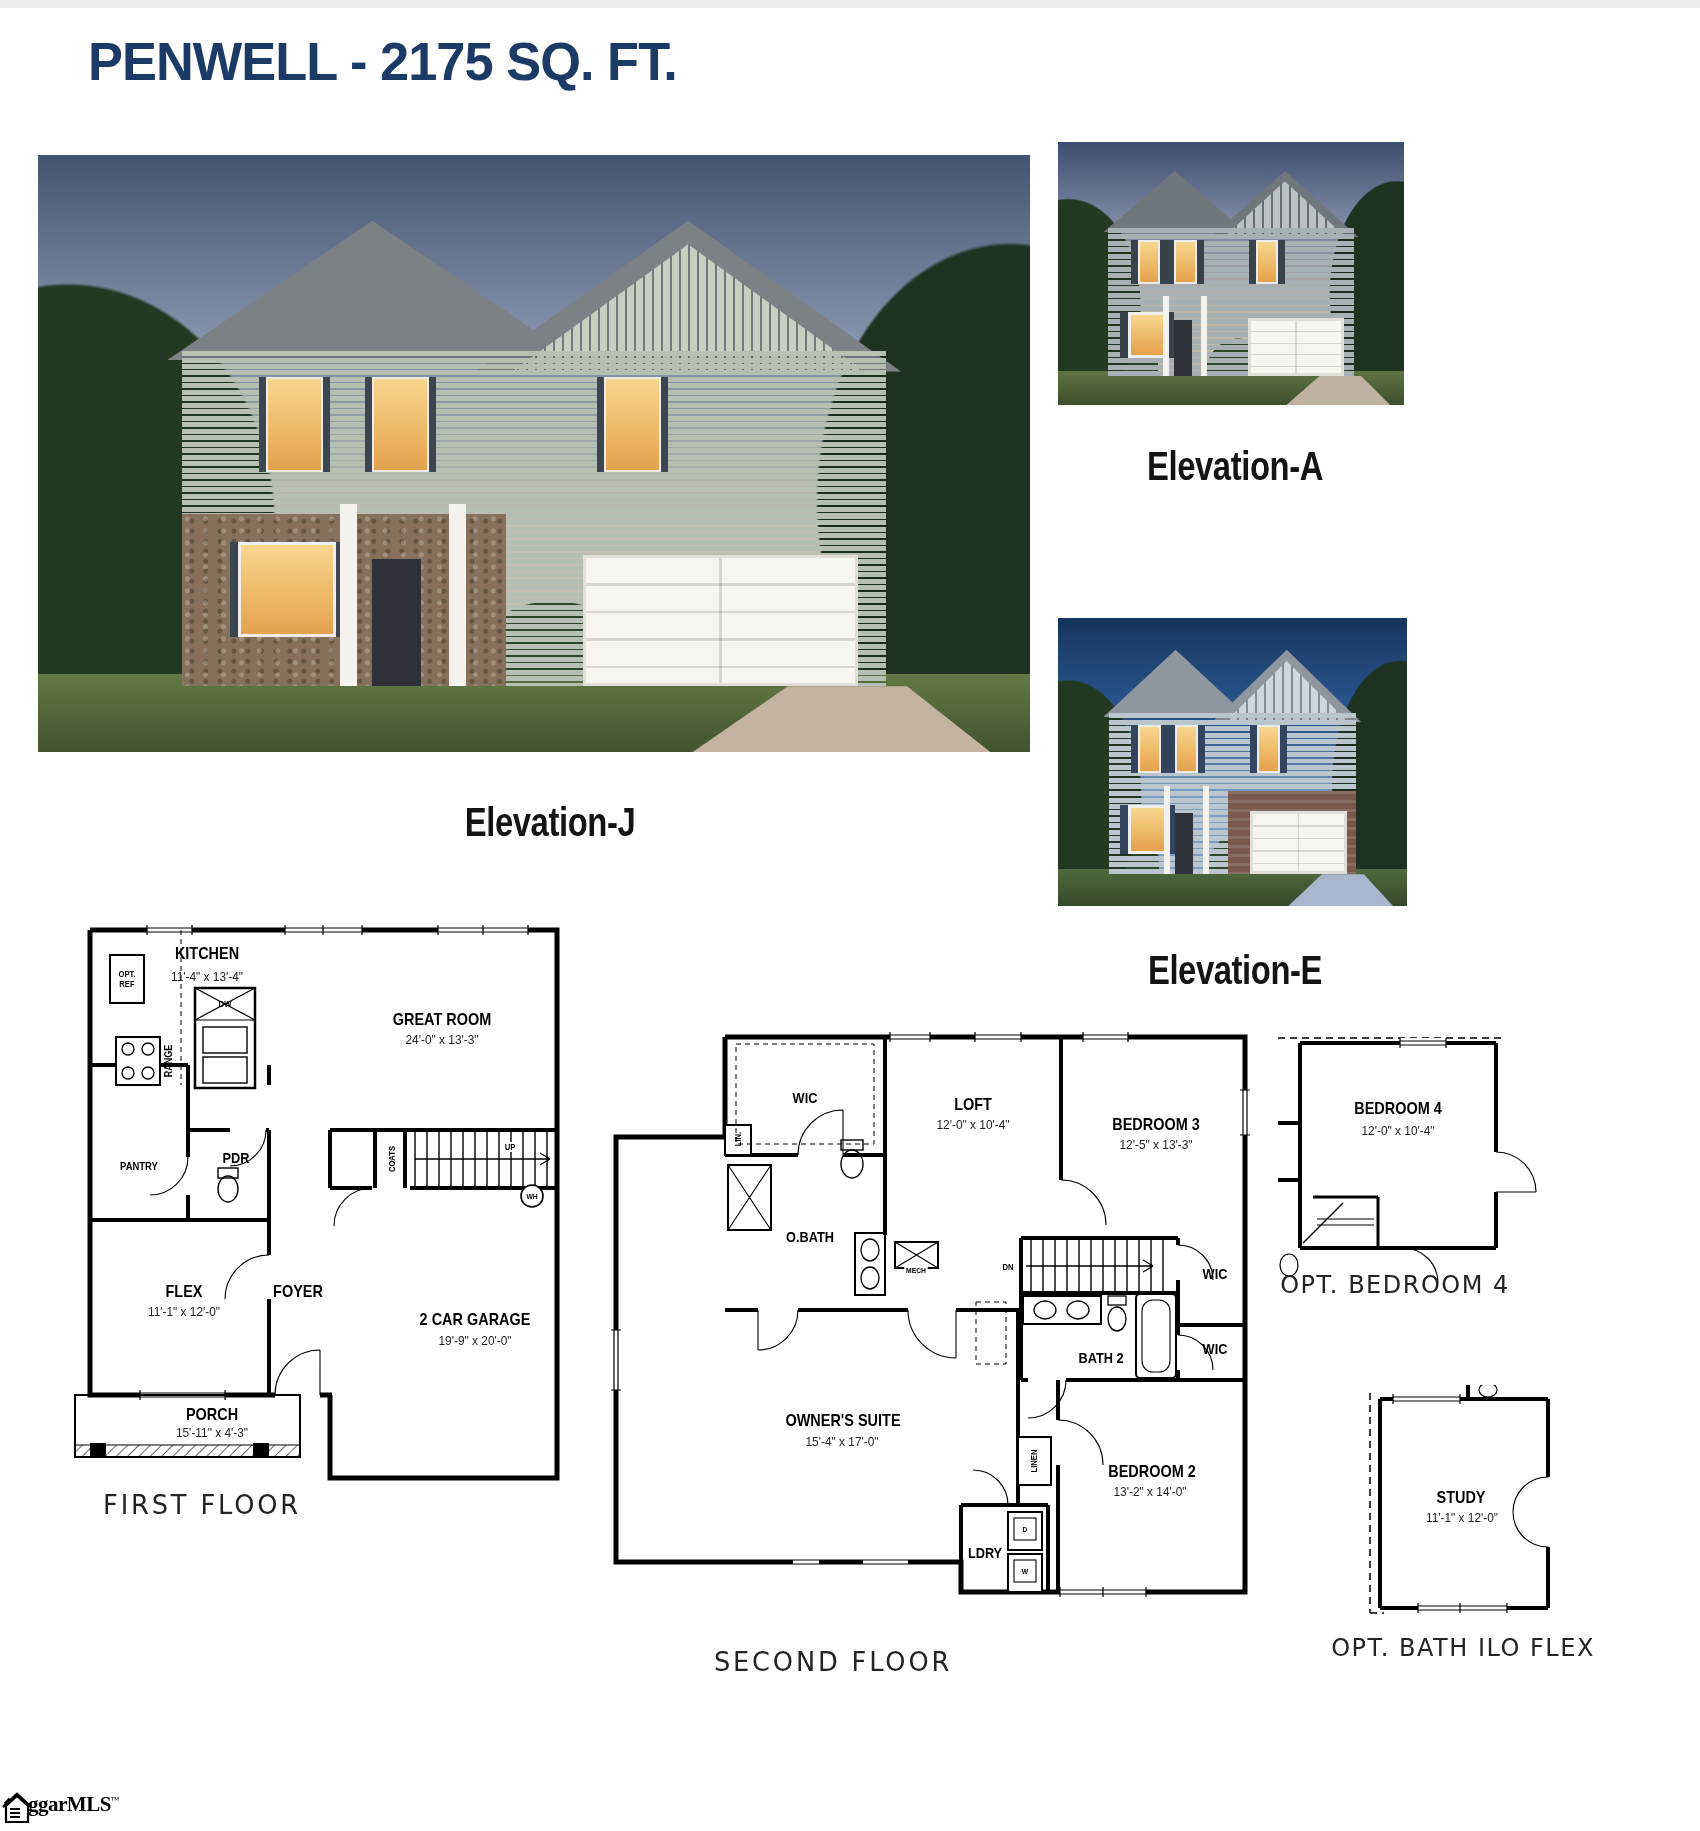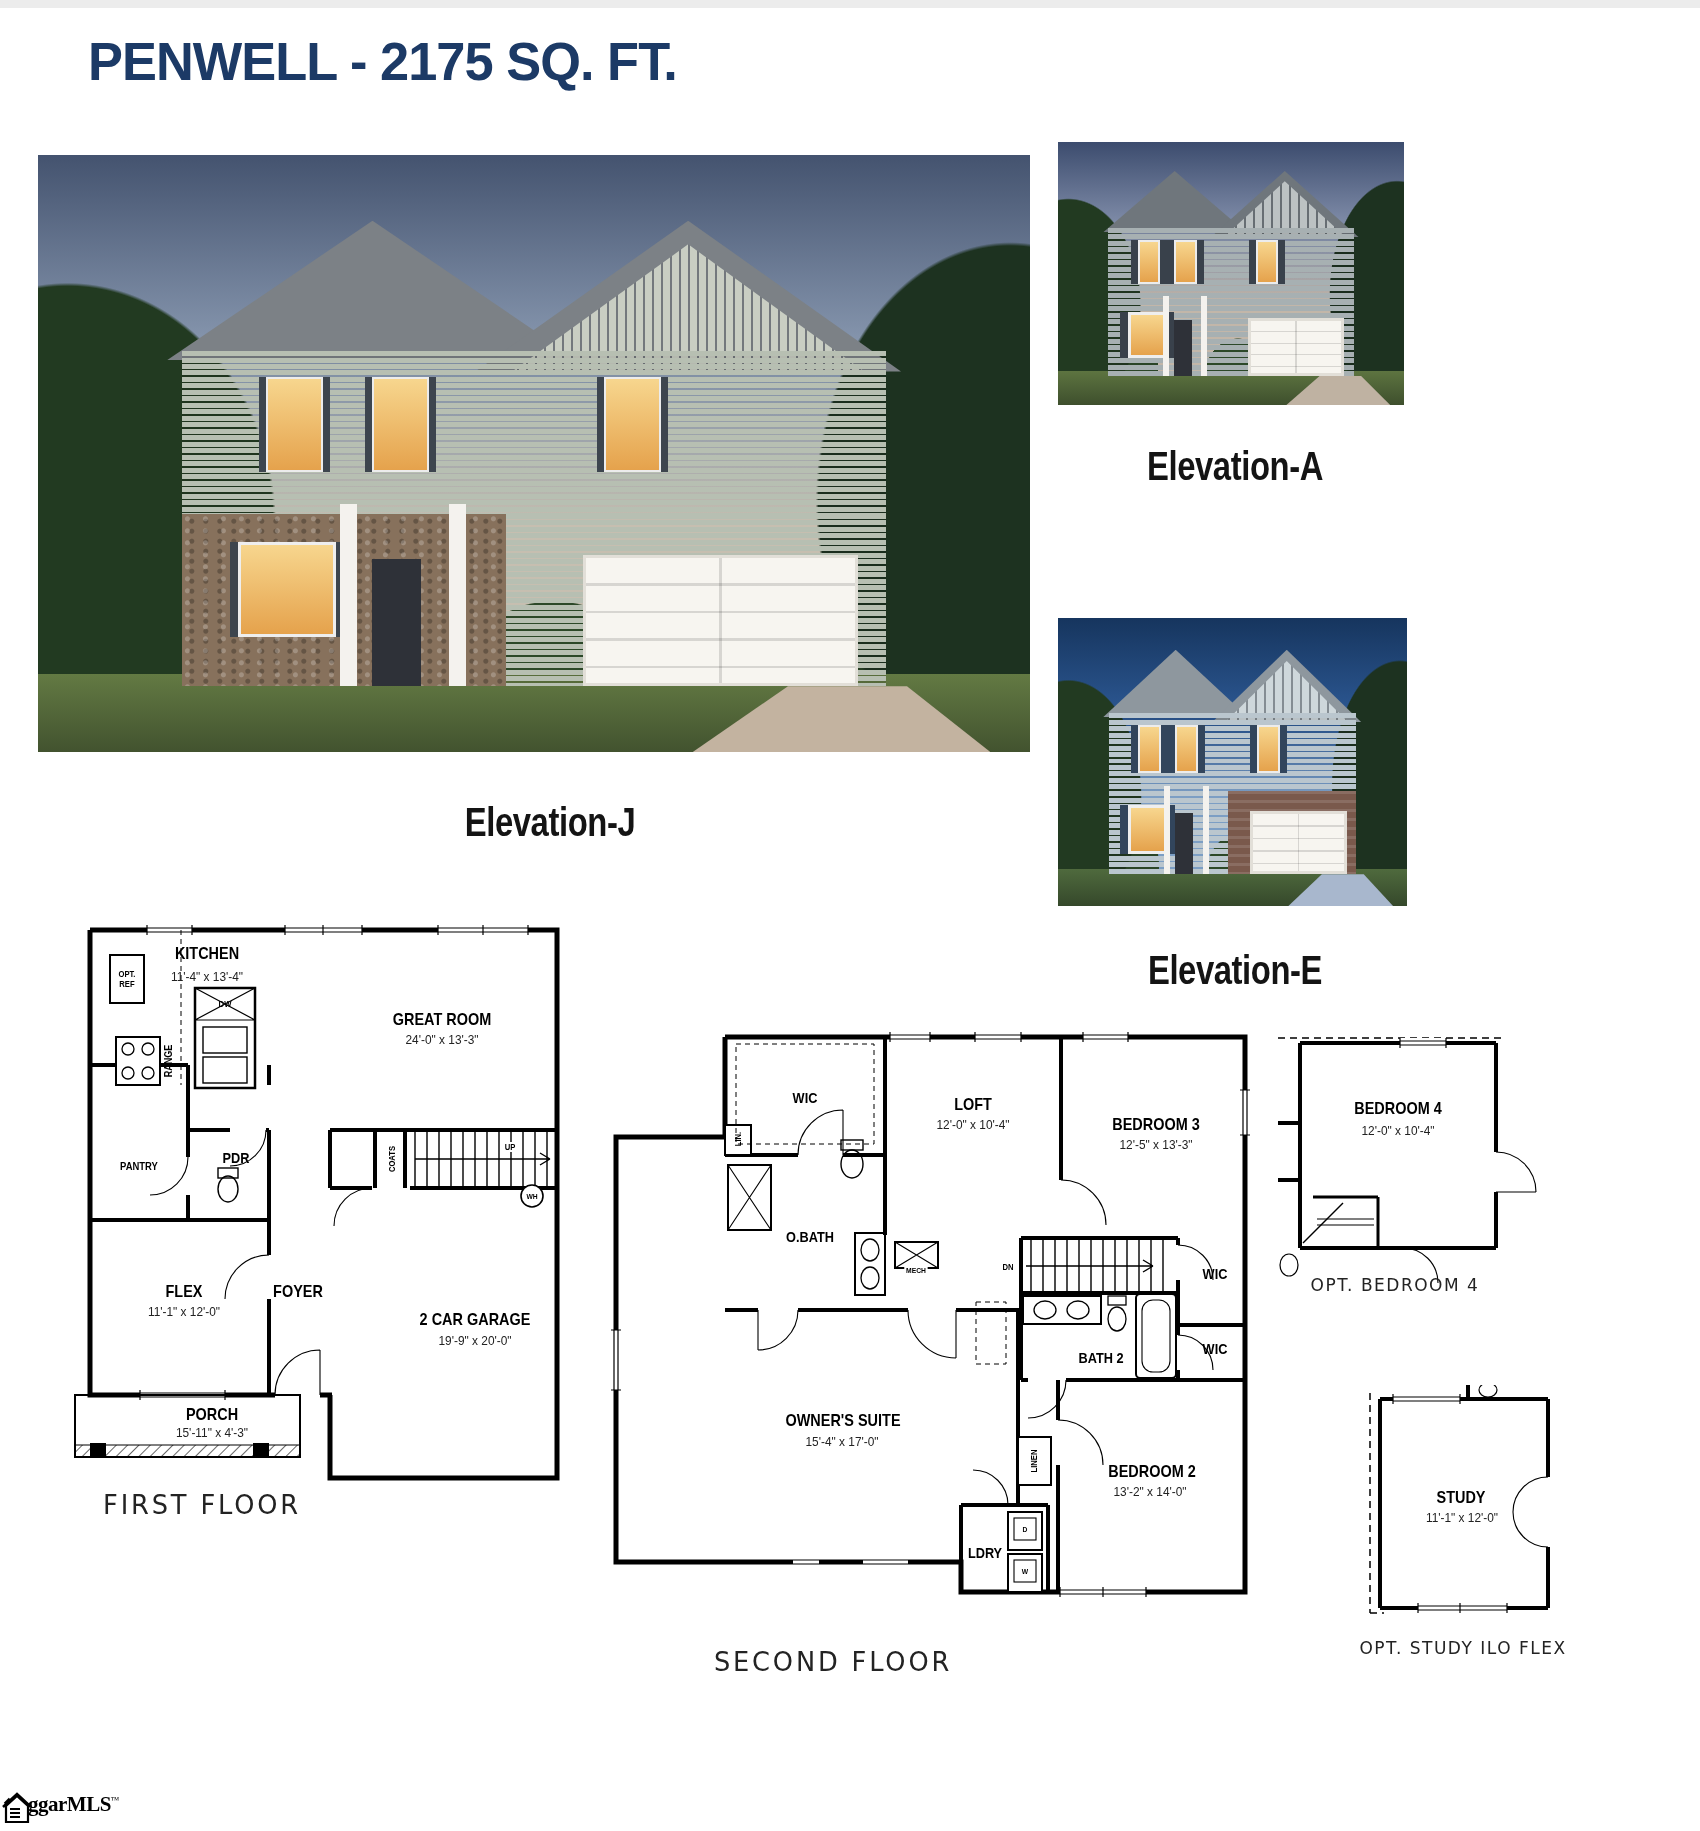--- a/index.html
+++ b/index.html
@@ -68,21 +68,21 @@
   .plan svg{position:absolute;left:0;top:0;}
   .rn,.rd,.sm,.xs,.rv,.floorcap,.optcap{position:absolute;white-space:nowrap;color:#000;}
   .rn{font-weight:700;font-size:17px;transform:translate(-50%,-50%) scaleX(.85);}
   .rd{font-weight:400;font-size:13.5px;color:#222;transform:translate(-50%,-50%) scaleX(.88);}
   .sm{font-weight:700;font-size:10.5px;transform:translate(-50%,-50%) scaleX(.9);}
   .xs{font-weight:700;font-size:8.5px;transform:translate(-50%,-50%) scaleX(.9);}
   .rv{font-weight:700;font-size:10px;transform:translate(-50%,-50%) rotate(-90deg) scaleX(.9);}
   .wbg{background:#fff;padding:0 2px;}
   .floorcap{font-size:27px;color:#232323;letter-spacing:3px;transform:translate(-50%,-50%) scaleX(.95);
      font-family:"DejaVu Sans",sans-serif;font-weight:400;}
-  .optcap{font-size:17px;color:#232323;letter-spacing:1.5px;transform:translate(-50%,-50%);
+  .optcap{font-size:24px;color:#232323;letter-spacing:1.5px;transform:translate(-50%,-50%);
      font-family:"DejaVu Sans",sans-serif;}
   
   .logo{position:absolute;left:2px;top:1792px;display:flex;align-items:flex-start;color:#000;}
   .logo-house{width:30px;height:34px;margin-right:-4px;}
   .logo-text{font-size:21px;font-weight:700;letter-spacing:-.5px;font-family:"Liberation Serif",serif;}
   .logo-tm{font-size:9px;vertical-align:super;font-weight:400;}
 </style>
 </head>
 <body>
 
@@ -379,21 +379,21 @@
       <path d="M20,14 H188 M20,14 V223 M20,223 H188 M188,14 V92 M188,162 V223 M108,0 V14" stroke="#000" stroke-width="4" fill="none"></path>
       <rect x="33" y="9" width="67" height="10" fill="#fff"></rect>
       <path d="M33,12 H100 M33,16 H100 M33,9 V19 M100,9 V19" stroke="#000" stroke-width="1.2" fill="none"></path>
       <rect x="58" y="218" width="89" height="10" fill="#fff"></rect>
       <path d="M58,221 H147 M58,225 H147 M58,218 V228 M100,218 V228 M147,218 V228" stroke="#000" stroke-width="1.2" fill="none"></path>
       <ellipse cx="128" cy="5" rx="9" ry="7" fill="none" stroke="#000" stroke-width="1.2"></ellipse>
       <path d="M188,92 A35,35 0 0 0 153,127 M188,162 A35,35 0 0 1 153,127" stroke="#000" stroke-width="1.1" fill="none"></path>
     </svg>
     <span class="rn" style="left:101px;top:113px">STUDY</span>
     <span class="rd" style="left:102px;top:132px">11'-1" x 12'-0"</span>
-    <span class="optcap" style="left:103px;top:263px">OPT. STUDY ILO FLEX</span>
+    <span class="optcap" style="left:103px;top:263px">OPT. BATH ILO FLEX</span>
   </div>
 
   <div class="logo">
     <svg class="logo-house" viewBox="0 0 30 34">
       <path d="M4,14 L15,4 L26,14 V30 H4 Z" fill="#fff" stroke="#000" stroke-width="2.2"></path>
       <path d="M1,15 L15,2 L29,15" fill="none" stroke="#000" stroke-width="2.6"></path>
       <path d="M8,17 H18 M8,21 H18 M8,25 H18" stroke="#000" stroke-width="1.8"></path>
       <path d="M3,12 L8,7" stroke="#000" stroke-width="3.4"></path>
     </svg>
     <span class="logo-text"><span>ggarMLS</span><span class="logo-tm">™</span></span>

